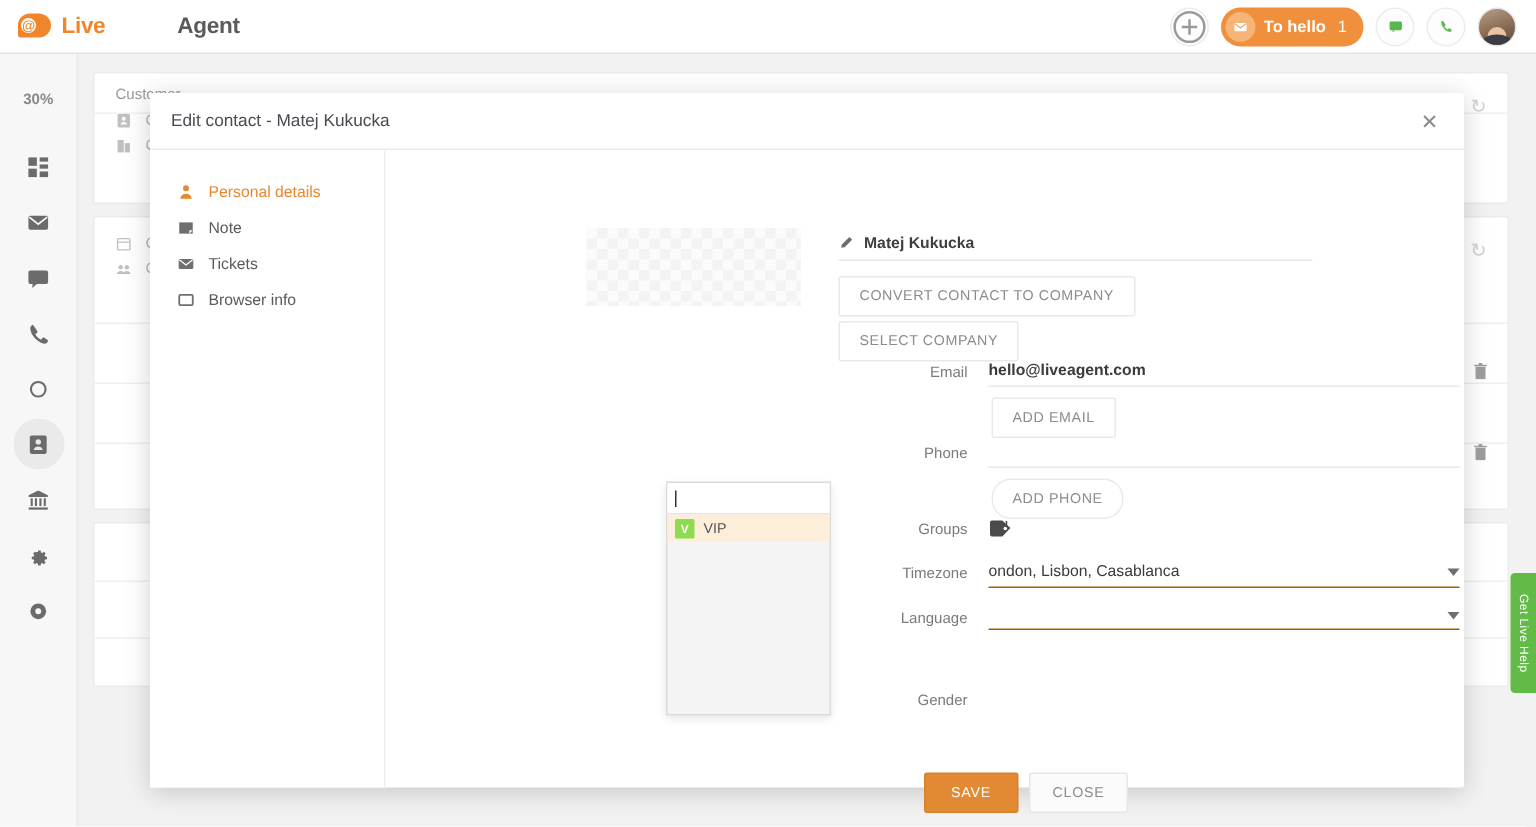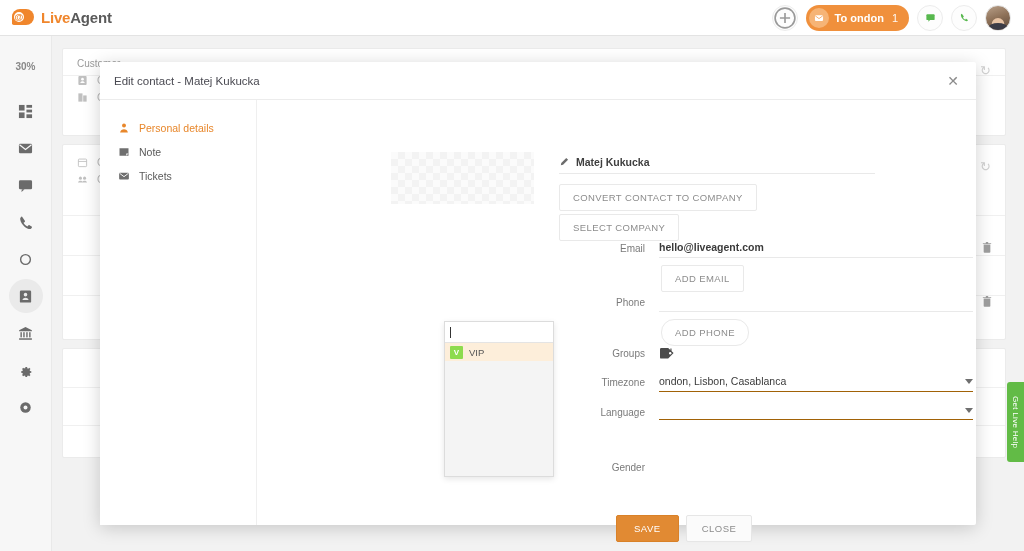--- a/index.html
+++ b/index.html
@@ -26,21 +26,21 @@
     background: #f0862c; border-radius: 9px 9px 9px 2px;
   }
   .logo-mark .circ {
     position: absolute; left: 0px; top: 1px; width: 14px; height: 14px;
     background: #fff; border-radius: 50%; border: 2px solid #f0862c;
     display:flex; align-items:center; justify-content:center;
     font-size: 9px; color:#f0862c; font-weight: bold;
   }
   .logo-text { font-size: 15px; color: #555; letter-spacing: -.2px; }
   .logo-text .live { color:#f0862c; font-weight: 700; }
-  .logo-text .agent { color:#5a5a5a; font-weight: 700; }
+  .logo-text .agent { color:#5a5a5a; font-weight: 700; margin-left: 48px; }
 
   .topbar-right {
     margin-left: auto; display: flex; align-items: center; gap: 8px; padding-right: 13px;
   }
   .round-btn {
     width: 26px; height: 26px; border-radius: 50%; background: #fdfdfd;
     border: 1px solid #ececec; display: flex; align-items: center; justify-content: center;
     color: #9a9a9a; font-size: 13px;
   }
   .round-btn.green { color: #5cb85c; }
@@ -262,21 +262,21 @@
             <path d="M8 4.6v6.8M4.6 8h6.8" stroke="#9a9a9a" stroke-width="1.1"></path>
           </svg>
       </div>
       <div class="solve-pill">
         <div class="mini">
           <svg viewBox="0 0 16 16" width="10" height="10">
               <rect x="1.5" y="3.6" width="13" height="9" rx="1.3" fill="#fff"></rect>
               <path d="M1.9 4.4L8 9l6.1-4.6" stroke="#f0903c" stroke-width="1.1" fill="none"></path>
             </svg>
         </div>
-        <span>To ondon</span>
+        <span>To hello</span>
         <span class="cnt">1</span>
       </div>
       <div class="round-btn green">
         <svg viewBox="0 0 16 16" width="11" height="11">
             <rect x="2" y="3.4" width="12" height="8.4" rx="1.4" fill="#57b84e"></rect>
             <path d="M5 11.8l-.2 2.3 2.6-2.3z" fill="#57b84e"></path>
           </svg>
       </div>
       <div class="round-btn green">
         <svg viewBox="0 0 16 16" width="11" height="11">
@@ -426,20 +426,26 @@
             </svg>
           <span>Note</span>
         </div>
         <div class="m-side-item">
           <svg viewBox="0 0 16 16">
               <rect x="1.5" y="3.5" width="13" height="9" rx="1.2"></rect>
               <path d="M2 4.3L8 8.9l6-4.6" stroke="#fff" stroke-width="1.2" fill="none"></path>
             </svg>
           <span>Tickets</span>
         </div>
+        <div class="m-side-item">
+          <svg viewBox="0 0 16 16">
+              <rect x="2" y="3.5" width="12" height="9" rx="1" fill="none" stroke="#6f6f6f" stroke-width="1.6"></rect>
+            </svg>
+          <span>Browser info</span>
+        </div>
       </div>
 
       <div class="m-main">
 
         <div class="avatar-box"></div>
 
         <div class="name-row">
           <svg viewBox="0 0 16 16">
               <path d="M11.6 1.5l2.9 2.9-8 8-3.6.7.7-3.6z"></path>
             </svg>

